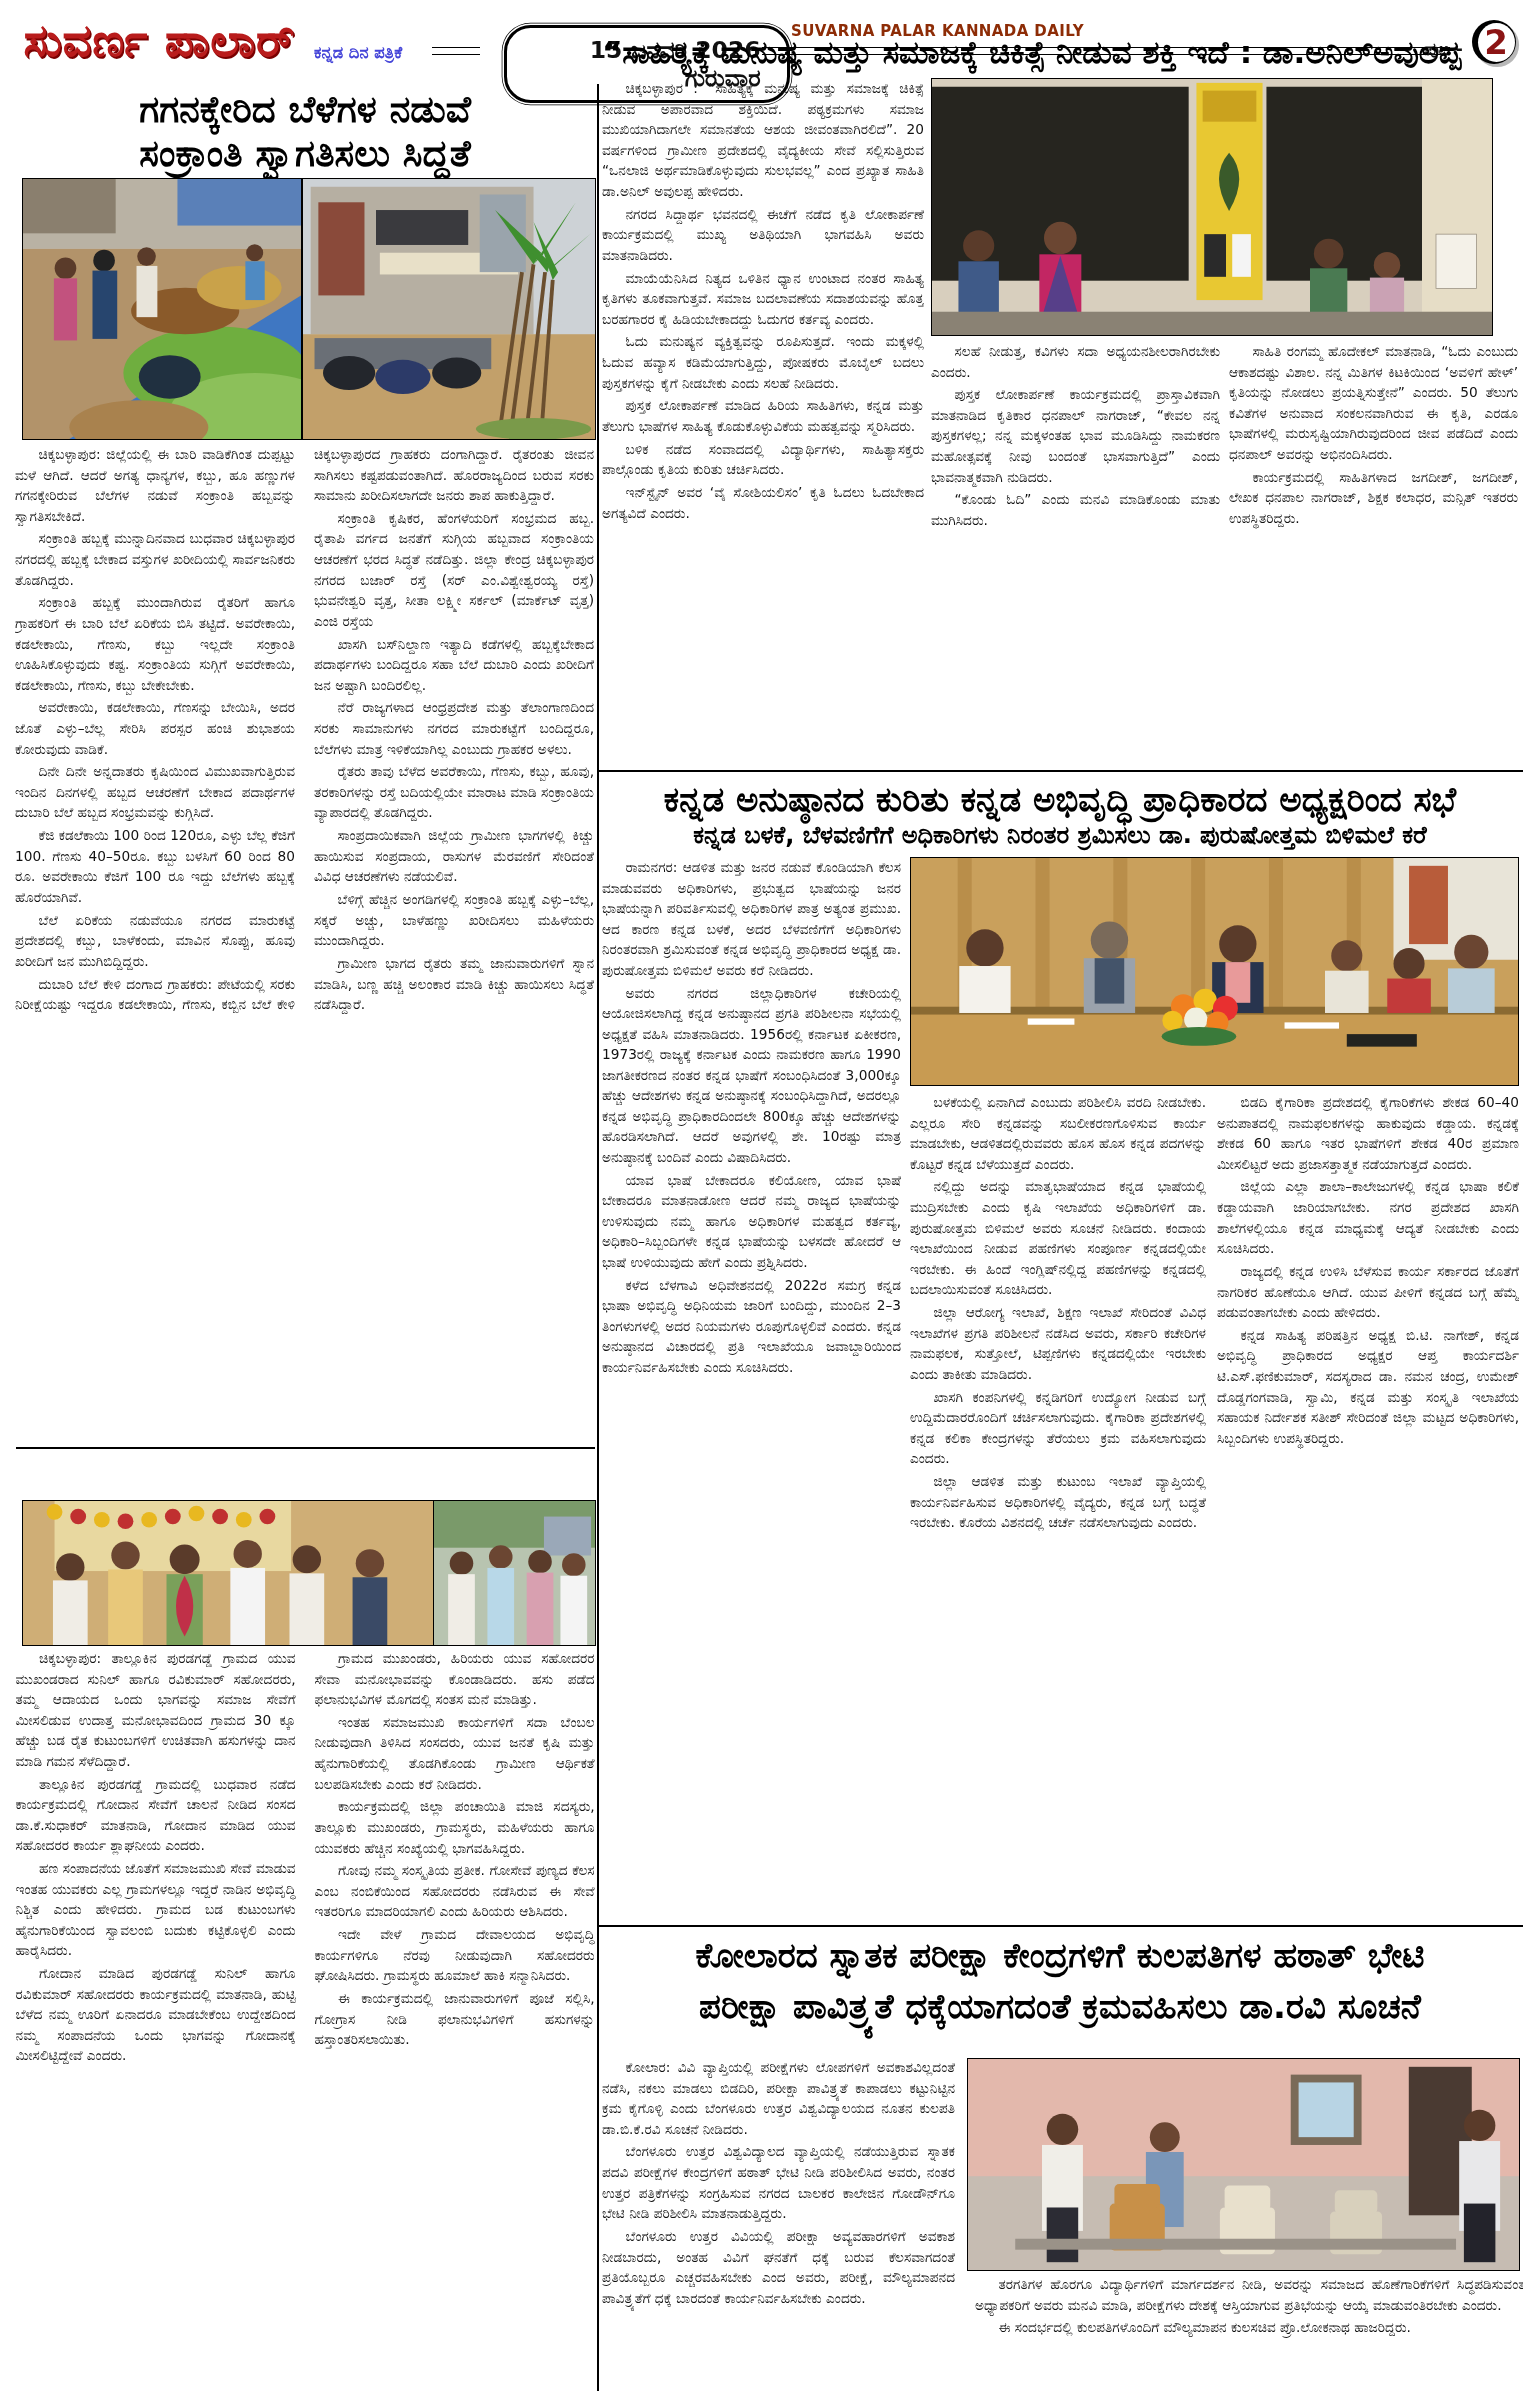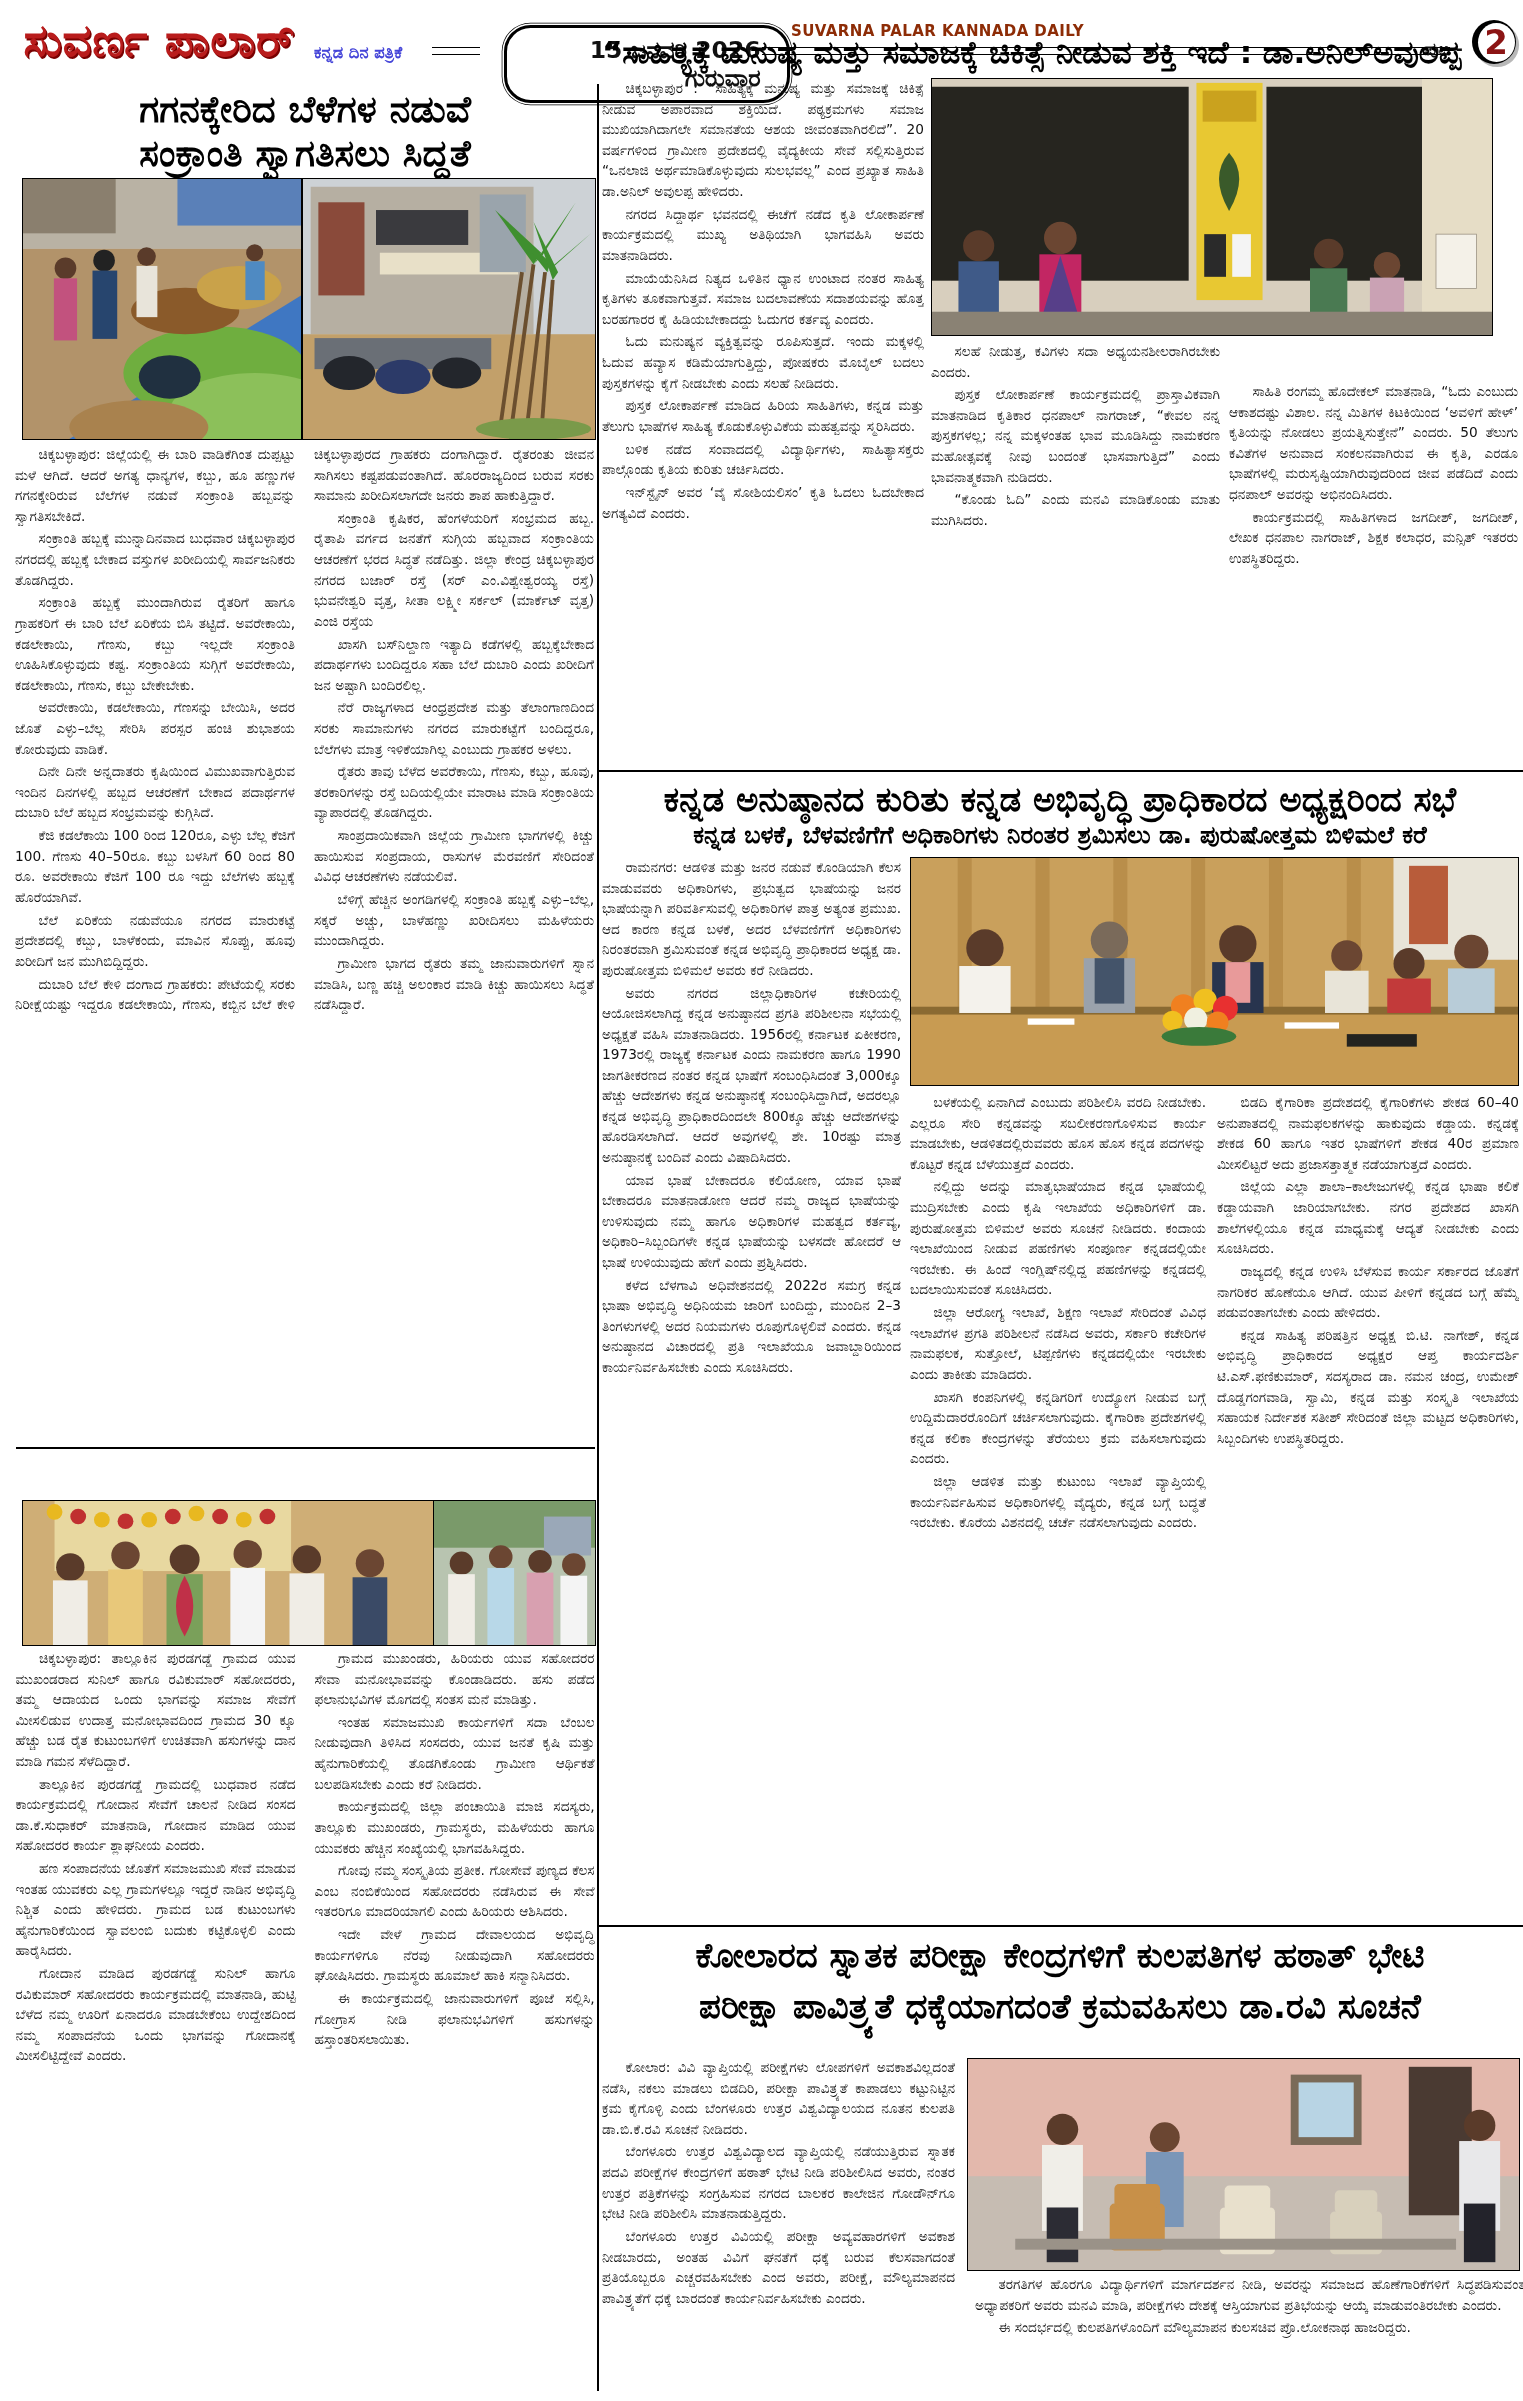--- a/index.html
+++ b/index.html
@@ -239,21 +239,21 @@
         <rect x="563" y="256" width="44" height="74" fill="#caa2b4"></rect>
       <rect x="0" y="300" width="720" height="30" fill="#8a8274"></rect>
     </svg>
   </div>
 
   <div class="abs body-text" style="left:931px;top:341px;width:289px;height:427px;">
       <p>ಸಲಹೆ ನೀಡುತ್ತ, ಕವಿಗಳು ಸದಾ ಅಧ್ಯಯನಶೀಲರಾಗಿರಬೇಕು ಎಂದರು.</p>
       <p>ಪುಸ್ತಕ ಲೋಕಾರ್ಪಣೆ ಕಾರ್ಯಕ್ರಮದಲ್ಲಿ ಪ್ರಾಸ್ತಾವಿಕವಾಗಿ ಮಾತನಾಡಿದ ಕೃತಿಕಾರ ಧನಪಾಲ್ ನಾಗರಾಜ್, “ಕೇವಲ ನನ್ನ ಪುಸ್ತಕಗಳಲ್ಲ; ನನ್ನ ಮಕ್ಕಳಂತಹ ಭಾವ ಮೂಡಿಸಿದ್ದು ನಾಮಕರಣ ಮಹೋತ್ಸವಕ್ಕೆ ನೀವು ಬಂದಂತೆ ಭಾಸವಾಗುತ್ತಿದೆ” ಎಂದು ಭಾವನಾತ್ಮಕವಾಗಿ ನುಡಿದರು.</p>
       <p>“ಕೊಂಡು ಓದಿ” ಎಂದು ಮನವಿ ಮಾಡಿಕೊಂಡು ಮಾತು ಮುಗಿಸಿದರು.</p>
     </div>
-  <div class="abs body-text" style="left:1229px;top:341px;width:289px;height:427px;margin-top:40px;">
+  <div class="abs body-text" style="left:1229px;top:341px;width:289px;height:427px;">
       <p>ಸಾಹಿತಿ ರಂಗಮ್ಮ ಹೊದೇಕಲ್ ಮಾತನಾಡಿ, “ಓದು ಎಂಬುದು ಆಕಾಶದಷ್ಟು ವಿಶಾಲ. ನನ್ನ ಮಿತಿಗಳ ಕಿಟಕಿಯಿಂದ ‘ಅವಳಿಗೆ ಹೇಳ್’ ಕೃತಿಯನ್ನು ನೋಡಲು ಪ್ರಯತ್ನಿಸುತ್ತೇನೆ” ಎಂದರು. 50 ತೆಲುಗು ಕವಿತೆಗಳ ಅನುವಾದ ಸಂಕಲನವಾಗಿರುವ ಈ ಕೃತಿ, ಎರಡೂ ಭಾಷೆಗಳಲ್ಲಿ ಮರುಸೃಷ್ಟಿಯಾಗಿರುವುದರಿಂದ ಜೀವ ಪಡೆದಿದೆ ಎಂದು ಧನಪಾಲ್ ಅವರನ್ನು ಅಭಿನಂದಿಸಿದರು.</p>
       <p>ಕಾರ್ಯಕ್ರಮದಲ್ಲಿ ಸಾಹಿತಿಗಳಾದ ಜಗದೀಶ್, ಜಗದೀಶ್, ಲೇಖಕ ಧನಪಾಲ ನಾಗರಾಜ್, ಶಿಕ್ಷಕ ಕಲಾಧರ, ಮನ್ಸಿತ್ ಇತರರು ಉಪಸ್ಥಿತರಿದ್ದರು.</p>
     </div>
 
   <div class="abs headline" style="left:602px;top:779px;width:916px;font-size:34px;">ಕನ್ನಡ ಅನುಷ್ಠಾನದ ಕುರಿತು ಕನ್ನಡ ಅಭಿವೃದ್ಧಿ ಪ್ರಾಧಿಕಾರದ ಅಧ್ಯಕ್ಷರಿಂದ ಸಭೆ</div>
   <div class="abs headline" style="left:602px;top:821px;width:916px;font-size:24px;">ಕನ್ನಡ ಬಳಕೆ, ಬೆಳವಣಿಗೆಗೆ ಅಧಿಕಾರಿಗಳು ನಿರಂತರ ಶ್ರಮಿಸಲು ಡಾ. ಪುರುಷೋತ್ತಮ ಬಿಳಿಮಲೆ ಕರೆ</div>
 
   <div class="abs body-text" style="left:602px;top:857px;width:299px;height:1063px;">
       <p>ರಾಮನಗರ: ಆಡಳಿತ ಮತ್ತು ಜನರ ನಡುವೆ ಕೊಂಡಿಯಾಗಿ ಕೆಲಸ ಮಾಡುವವರು ಅಧಿಕಾರಿಗಳು, ಪ್ರಭುತ್ವದ ಭಾಷೆಯನ್ನು ಜನರ ಭಾಷೆಯನ್ನಾಗಿ ಪರಿವರ್ತಿಸುವಲ್ಲಿ ಅಧಿಕಾರಿಗಳ ಪಾತ್ರ ಅತ್ಯಂತ ಪ್ರಮುಖ. ಆದ ಕಾರಣ ಕನ್ನಡ ಬಳಕೆ, ಅದರ ಬೆಳವಣಿಗೆಗೆ ಅಧಿಕಾರಿಗಳು ನಿರಂತರವಾಗಿ ಶ್ರಮಿಸುವಂತೆ ಕನ್ನಡ ಅಭಿವೃದ್ಧಿ ಪ್ರಾಧಿಕಾರದ ಅಧ್ಯಕ್ಷ ಡಾ. ಪುರುಷೋತ್ತಮ ಬಿಳಿಮಲೆ ಅವರು ಕರೆ ನೀಡಿದರು.</p>
       <p>ಅವರು ನಗರದ ಜಿಲ್ಲಾಧಿಕಾರಿಗಳ ಕಚೇರಿಯಲ್ಲಿ ಆಯೋಜಿಸಲಾಗಿದ್ದ ಕನ್ನಡ ಅನುಷ್ಠಾನದ ಪ್ರಗತಿ ಪರಿಶೀಲನಾ ಸಭೆಯಲ್ಲಿ ಅಧ್ಯಕ್ಷತೆ ವಹಿಸಿ ಮಾತನಾಡಿದರು. 1956ರಲ್ಲಿ ಕರ್ನಾಟಕ ಏಕೀಕರಣ, 1973ರಲ್ಲಿ ರಾಜ್ಯಕ್ಕೆ ಕರ್ನಾಟಕ ಎಂದು ನಾಮಕರಣ ಹಾಗೂ 1990 ಜಾಗತೀಕರಣದ ನಂತರ ಕನ್ನಡ ಭಾಷೆಗೆ ಸಂಬಂಧಿಸಿದಂತೆ 3,000ಕ್ಕೂ ಹೆಚ್ಚು ಆದೇಶಗಳು ಕನ್ನಡ ಅನುಷ್ಠಾನಕ್ಕೆ ಸಂಬಂಧಿಸಿದ್ದಾಗಿದೆ, ಅದರಲ್ಲೂ ಕನ್ನಡ ಅಭಿವೃದ್ಧಿ ಪ್ರಾಧಿಕಾರದಿಂದಲೇ 800ಕ್ಕೂ ಹೆಚ್ಚು ಆದೇಶಗಳನ್ನು ಹೊರಡಿಸಲಾಗಿದೆ. ಆದರೆ ಅವುಗಳಲ್ಲಿ ಶೇ. 10ರಷ್ಟು ಮಾತ್ರ ಅನುಷ್ಠಾನಕ್ಕೆ ಬಂದಿವೆ ಎಂದು ವಿಷಾದಿಸಿದರು.</p>

